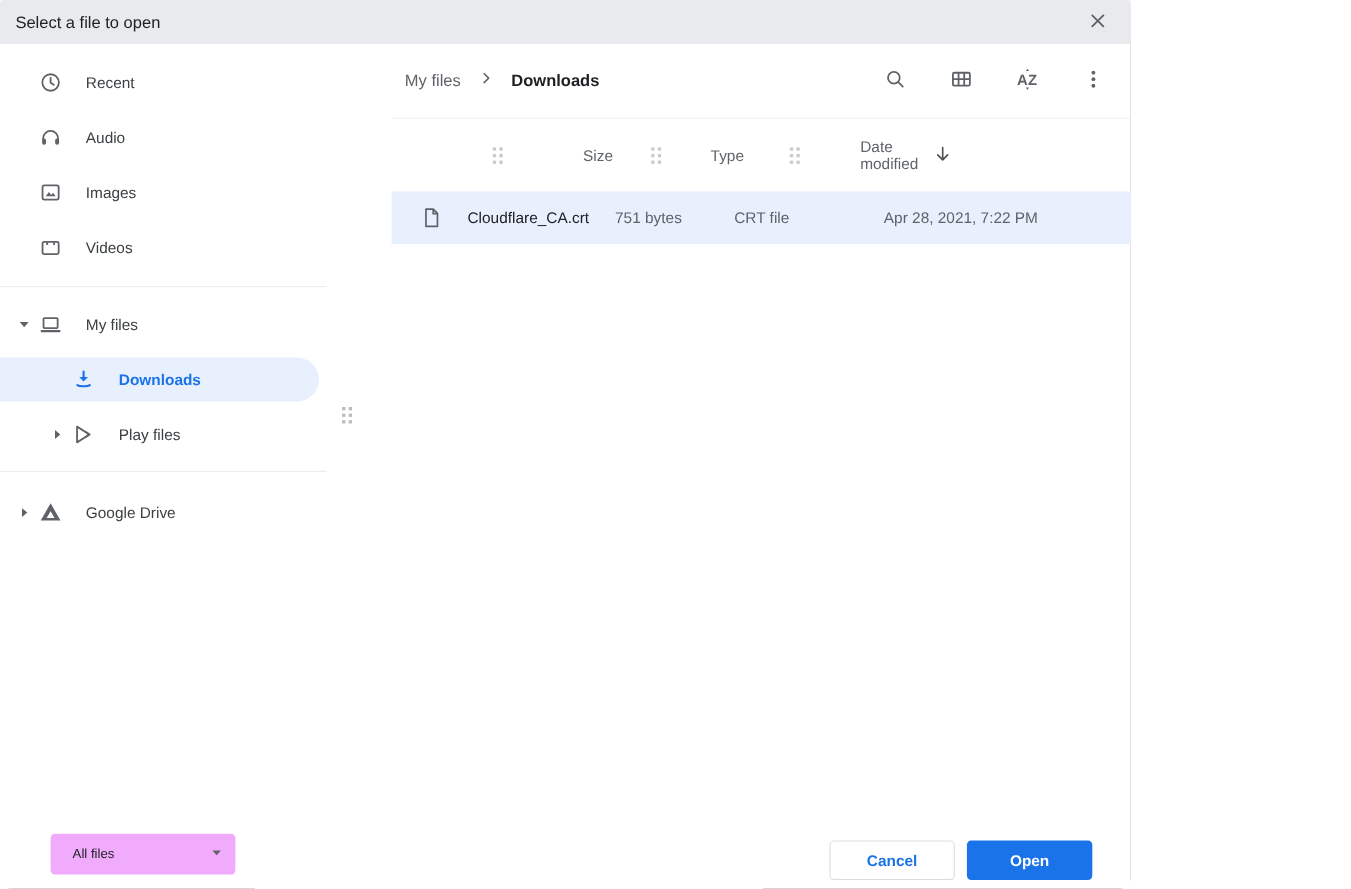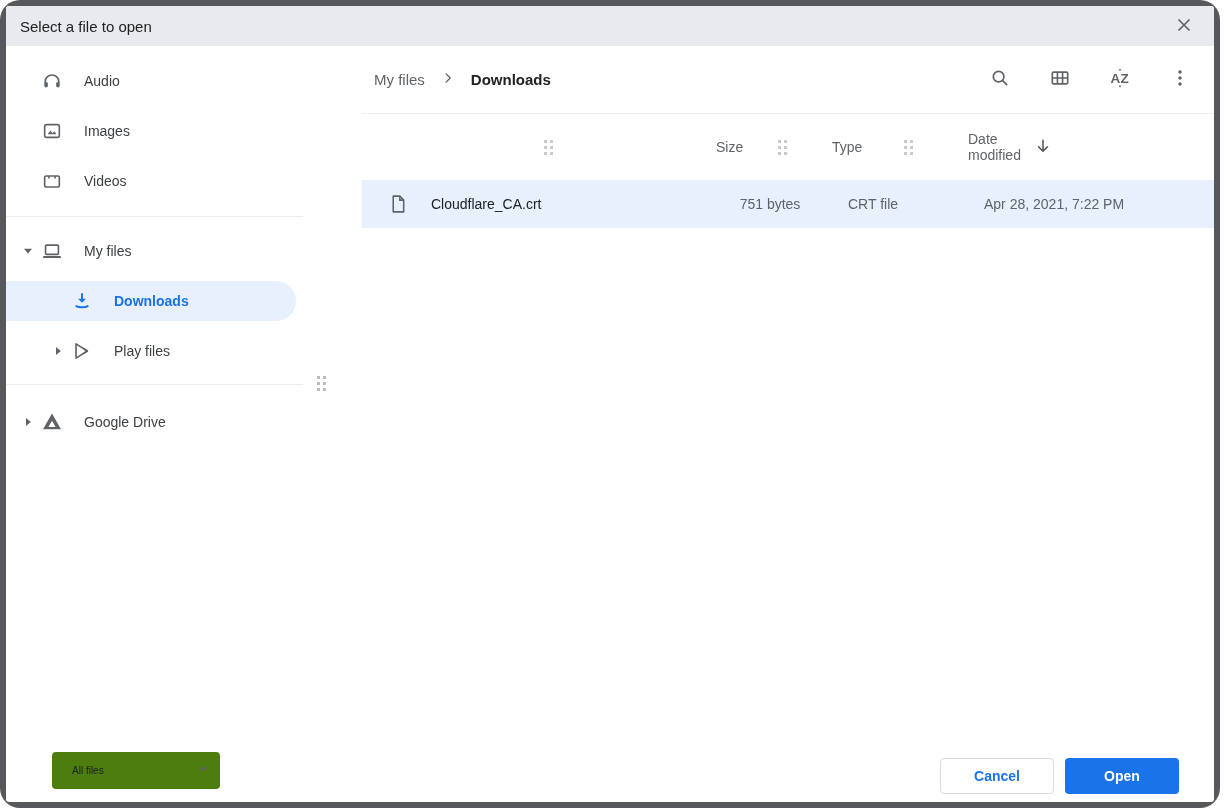--- a/index.html
+++ b/index.html
@@ -1,17 +1,17 @@
 <!DOCTYPE html>
 <html><head>
 <meta charset="utf-8">
 <style>
   * { box-sizing: border-box; margin: 0; padding: 0; }
   html,body { width:1228px; height:808px; font-family:"Liberation Sans", sans-serif; }
-  .frame { width:1220px; height:808px; background:#57585b; border-radius:20px; padding:6px; }
+  .frame { width:1028px; height:808px; background:#57585b; border-radius:10px; padding:0; }
   .dialog { width:100%; height:100%; background:#fff; border-radius:3px; overflow:hidden;
             display:flex; flex-direction:column; }
 
   
   .titlebar { height:40px; flex:none; background:#e9eaed; display:flex; align-items:center;
               padding:0 16px 0 14px; }
   .titlebar .title { font-size:15px; color:#202124; }
   .close-btn { margin-left:auto; width:28px; height:28px; display:flex; align-items:center;
                justify-content:center; cursor:pointer; border:none; background:transparent; }
 
@@ -63,22 +63,22 @@
 
   .trow { height:48px; flex:none; background:#e8f0fe; font-size:14px; color:#5f6368; cursor:pointer; }
   .cell-name { display:flex; align-items:center; }
   .cell-name .ficon { margin-left:6px; width:22px; height:22px; flex:none; }
   .cell-name .fname { margin-left:22px; color:#202124; }
   .cell-size { text-align:center; padding-right:24px; }
   .list-space { flex:1; }
 
   
   .footer { height:70px; flex:none; display:flex; align-items:center; padding:6px 35px 0 46px; }
-  .filter-select { width:168px; height:37px; background:#4d7c0f; border-radius:4px; display:flex;
-                   align-items:center; padding:0 12px 0 20px; font-size:10px; color:#202124;
+  .filter-select { width:168px; height:37px; background:#f0abfc; border-radius:4px; display:flex;
+                   align-items:center; padding:0 12px 0 20px; font-size:12px; color:#202124;
                    cursor:pointer; }
   .filter-select .fcaret { margin-left:auto; }
   .action-btns { margin-left:auto; display:flex; gap:11px; }
   .btn { height:36px; width:114px; border-radius:4px; font-size:14px; font-weight:bold;
          display:flex; align-items:center; justify-content:center; cursor:pointer; border:none;margin-top:12px; }
   .btn-cancel { background:#fff; border:1px solid #dadce0; color:#1a73e8; }
   .btn-open { background:#1a73e8; color:#ffffff; }
 </style>
 </head>
 <body>
@@ -94,20 +94,29 @@
               <path d="M2.5 2.5 L13.5 13.5 M13.5 2.5 L2.5 13.5" stroke="#5f6368" stroke-width="1.7"></path>
             </svg>
         </span>
       </button>
     </div>
 
     <div class="content">
 
       <div class="sidebar">
 
+        <div class="nav-row">
+          <span class="ic">
+            <svg width="22" height="22" viewBox="0 0 24 24" fill="none">
+                <circle cx="12" cy="12" r="8.2" stroke="#5f6368" stroke-width="1.8"></circle>
+                <path d="M12 7.4 V12.3 L15.2 14.2" stroke="#5f6368" stroke-width="1.8" stroke-linecap="round"></path>
+              </svg>
+          </span>
+          <span class="lbl">Recent</span>
+        </div>
 
         <div class="nav-row">
           <span class="ic">
             <svg width="22" height="22" viewBox="0 0 24 24" fill="none">
                 <path d="M4.6 14 v-1.2 a7.4 7.4 0 0 1 14.8 0 V14" stroke="#5f6368" stroke-width="1.8" stroke-linecap="round"></path>
                 <rect x="3.6" y="13" width="3.9" height="6.2" rx="1.9" fill="#5f6368"></rect>
                 <rect x="16.5" y="13" width="3.9" height="6.2" rx="1.9" fill="#5f6368"></rect>
               </svg>
           </span>
           <span class="lbl">Audio</span>

